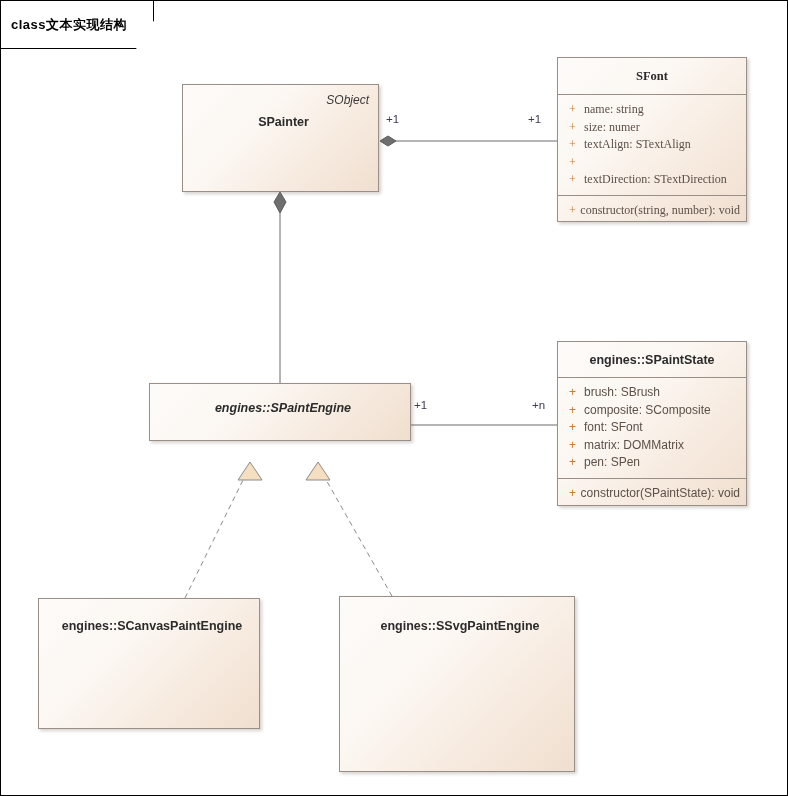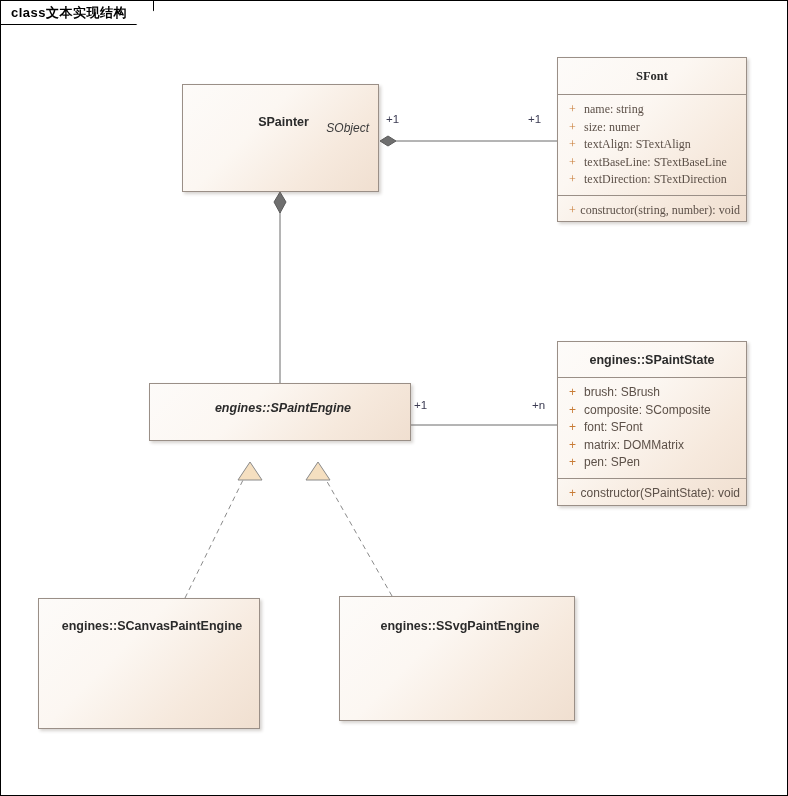--- a/index.html
+++ b/index.html
@@ -18,21 +18,21 @@
   #diagram-frame {
     position: absolute;
     left: 0; top: 0;
     width: 788px; height: 796px;
     border: 1px solid #000000;
     background: #ffffff;
   }
   #frame-tab {
     position: absolute;
     left: 0; top: 0;
-    height: 24px;
+    height: 48px;
     padding: 0 26px 0 10px;
     display: flex; align-items: center;
     font-size: 13px; font-weight: bold;
     color: #000000;
     border-right: 1px solid #000000;
     border-bottom: 1px solid #000000;
     background: #ffffff;
     clip-path: polygon(0 0, 100% 0, 100% 40%, calc(100% - 18px) 100%, 0 100%);
     white-space: nowrap;
     letter-spacing: 0.5px;
@@ -58,21 +58,20 @@
   .cls-title.compart {
     padding: 11px 6px 10px 6px;
     border-bottom: 1px solid #9a8f87;
   }
   .stereotype {
     position: absolute;
     right: 9px; top: 8px;
     font-size: 12px;
     font-style: italic;
     color: #3a3a3a;
-    margin-top: 28px;
   }
   .compartment {
     padding: 6px 0 6px 0;
   }
   .compartment + .compartment {
     border-top: 1px solid #9a8f87;
   }
   .member {
     display: flex;
     align-items: baseline;
@@ -163,21 +162,20 @@
     <div class="member">
       <span class="vis">+</span>
       <span class="member-text">size: numer</span>
     </div>
     <div class="member">
       <span class="vis">+</span>
       <span class="member-text">textAlign: STextAlign</span>
     </div>
     <div class="member">
       <span class="vis">+</span>
-      <span class="member-text">textBaseLine: STextBaseLine</span>
     </div>
     <div class="member">
       <span class="vis">+</span>
       <span class="member-text">textDirection: STextDirection</span>
     </div>
   </div>
   <div class="compartment">
     <div class="member">
       <span class="vis">+</span>
       <span class="member-text">constructor(string, number): void</span>
@@ -218,15 +216,15 @@
       <span class="vis">+</span>
       <span class="member-text">constructor(SPaintState): void</span>
     </div>
   </div>
 </div>
 
 <div class="uml-class" style="left:38px; top:598px; width:222px; height:131px;">
   <div class="cls-title" style="padding-top:20px;">engines::SCanvasPaintEngine</div>
 </div>
 
-<div class="uml-class" style="left:339px; top:596px; width:236px; height:125px;">
+<div class="uml-class" style="left:339px; top:596px; width:236px; height:176px;">
   <div class="cls-title" style="padding-top:22px;">engines::SSvgPaintEngine</div>
 </div>
 
 </body></html>

